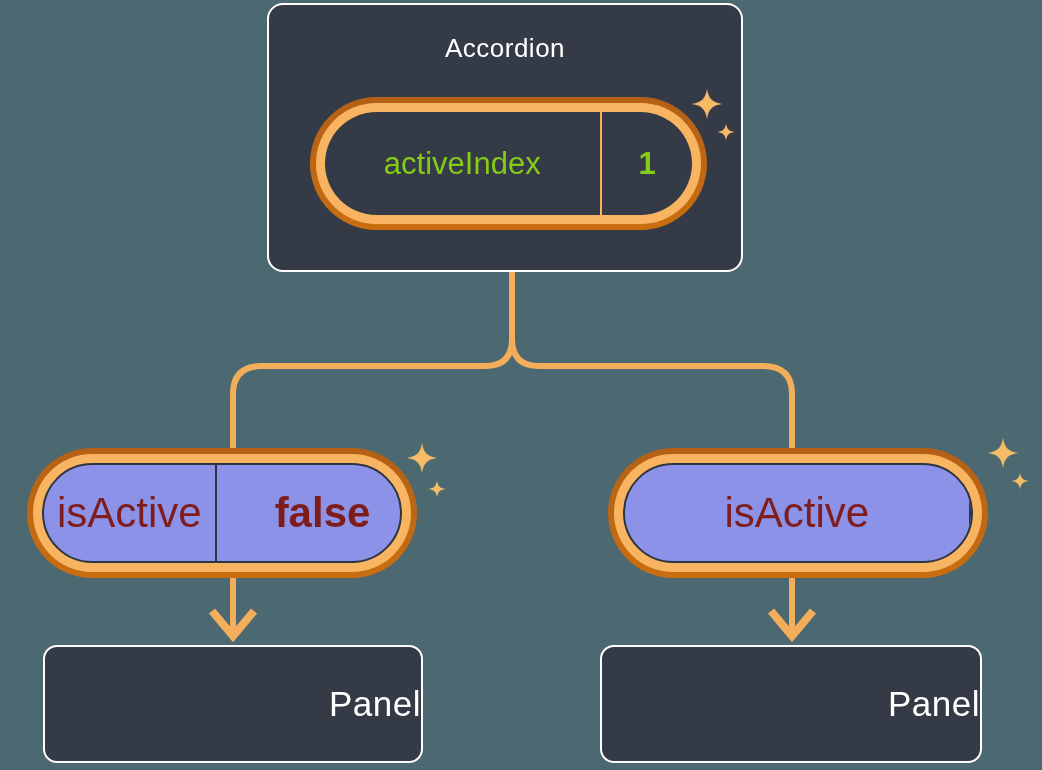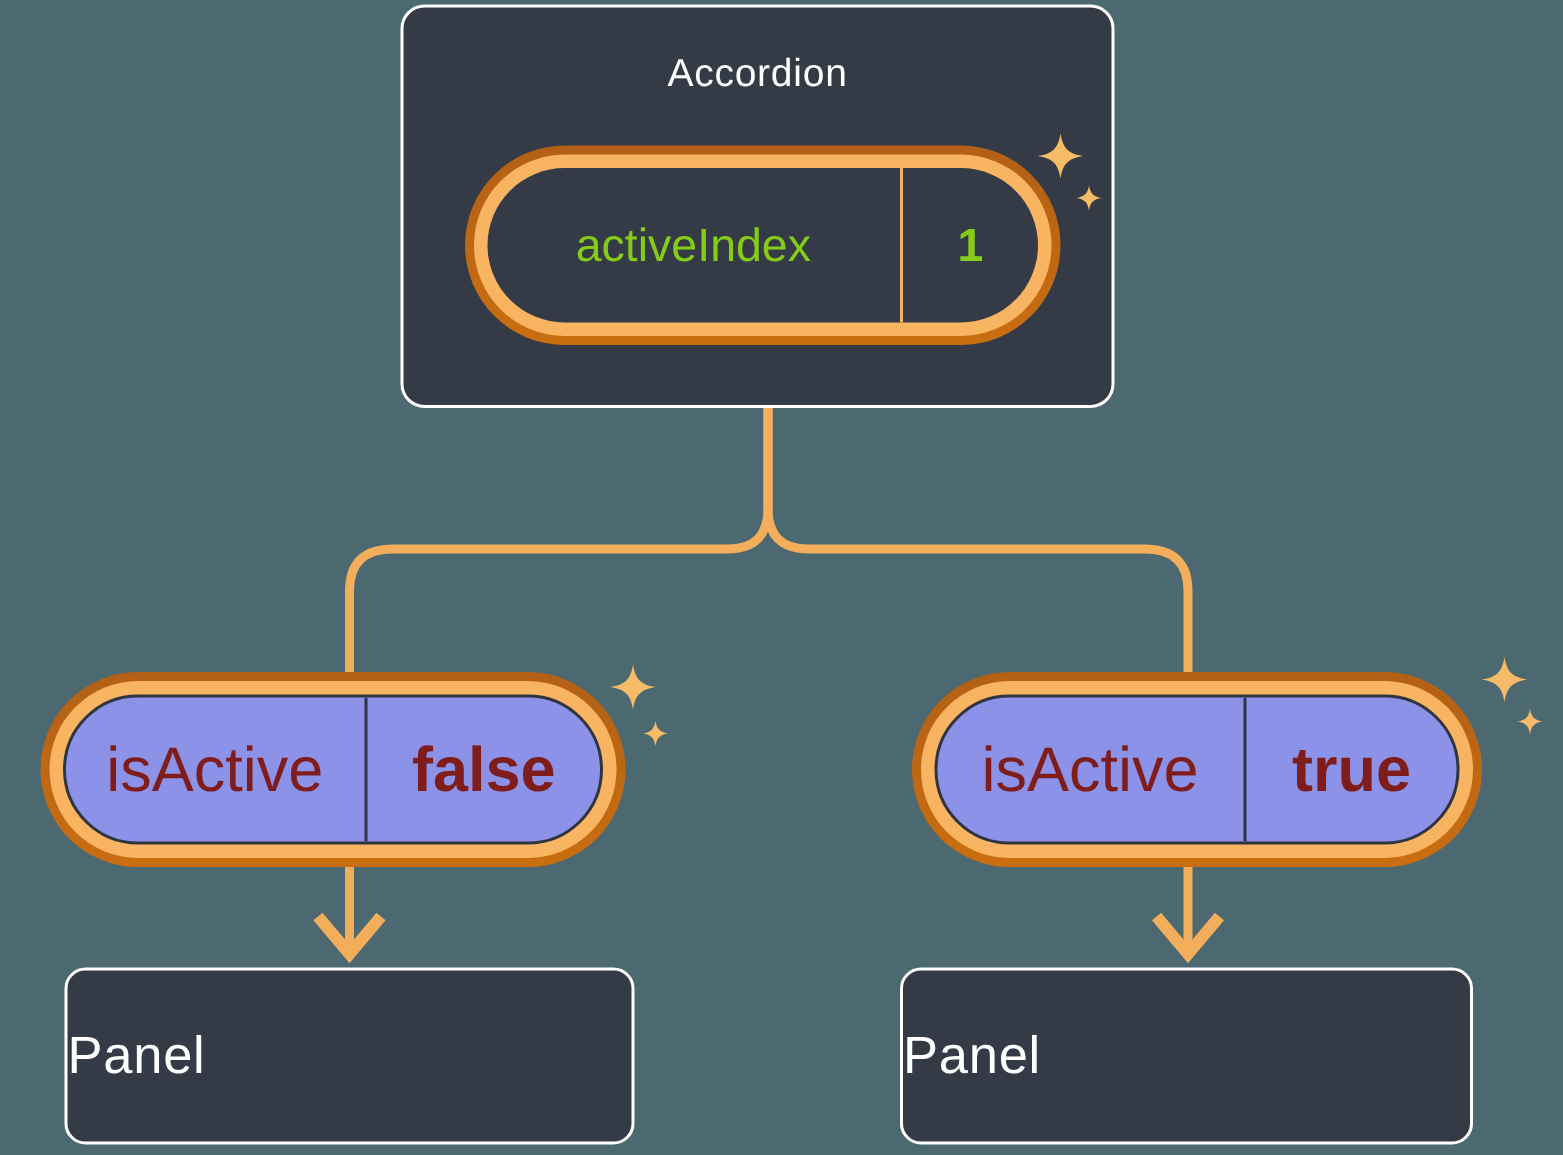--- a/index.html
+++ b/index.html
@@ -17,21 +17,21 @@
     position:absolute;box-sizing:border-box;
     background:#343A46;border:2.5px solid #FFFFFF;
     z-index:2;
   }
   .accordion-card{left:267px;top:3px;width:476px;height:269px;border-radius:16px;}
   .card-title{
     position:absolute;left:0;top:28px;width:100%;
     text-align:center;color:#FFFFFF;font-size:26px;font-weight:500;letter-spacing:.5px;
   }
   .panel{
-    display:flex;align-items:center;justify-content:flex-start;border-radius:14px;
+    display:flex;align-items:center;justify-content:flex-end;border-radius:14px;
     color:#FFFFFF;font-size:35px;font-weight:500;letter-spacing:.5px;
   }
   .panel-left{left:43px;top:645px;width:380px;height:118px;}
   .panel-right{left:600px;top:645px;width:382px;height:118px;}
 
   
   .pill{position:absolute;z-index:3;}
   .ring-outer{
     height:100%;box-sizing:border-box;border-radius:999px;
     background:linear-gradient(180deg,#B36016 0%,#C96E10 100%);
@@ -51,21 +51,21 @@
   .cell.grow{flex:1;}
   .divider{width:2.5px;align-self:stretch;}
   .divider.light{background:#F9B462;}
   .divider.dark{background:#2F3540;}
 
   .state-pill{left:310px;top:97px;width:397px;height:133px;}
   .state-pill .cell{color:#84cc16;font-size:31px;}
   .state-pill .cell.value{width:90px;font-weight:bold;}
 
   .prop-pill .cell{color:#7f1d1d;font-size:42px;}
-  .prop-pill .cell.value{font-weight:bold;}
+  .prop-pill .cell.value{font-weight:bold;padding-left:28px;}
   .prop-pill-left{left:27px;top:448px;width:390px;height:130px;}
   .prop-pill-left .cell.value{width:155px;}
   .prop-pill-right{left:608px;top:448px;width:380px;height:130px;}
   .prop-pill-right .cell.value{width:140px;}
 </style>
 </head>
 <body>
 
 <div id="canvas">
 
@@ -103,21 +103,20 @@
       </div>
     </div>
   </div>
 
   <div class="pill prop-pill prop-pill-right">
     <div class="ring-outer">
       <div class="ring-inner">
         <div class="pill-core purple">
           <div class="cell grow">isActive</div>
           <div class="divider dark"></div>
-          <div class="cell value">true</div>
         </div>
       </div>
     </div>
   </div>
 
   <div class="dark-card panel panel-left">
     <span>Panel</span>
   </div>
   <div class="dark-card panel panel-right">
     <span>Panel</span>

